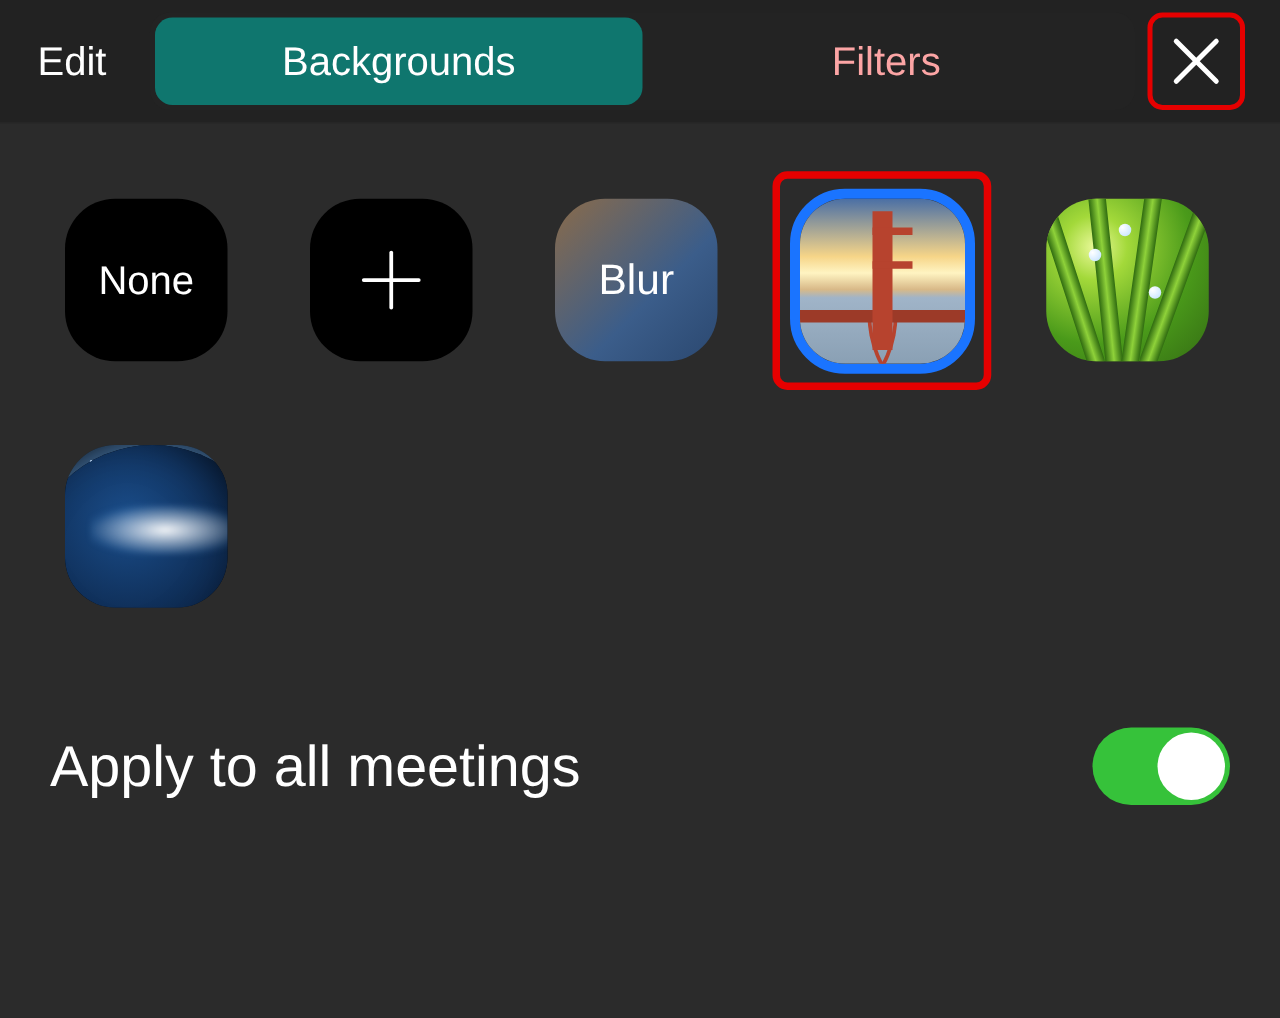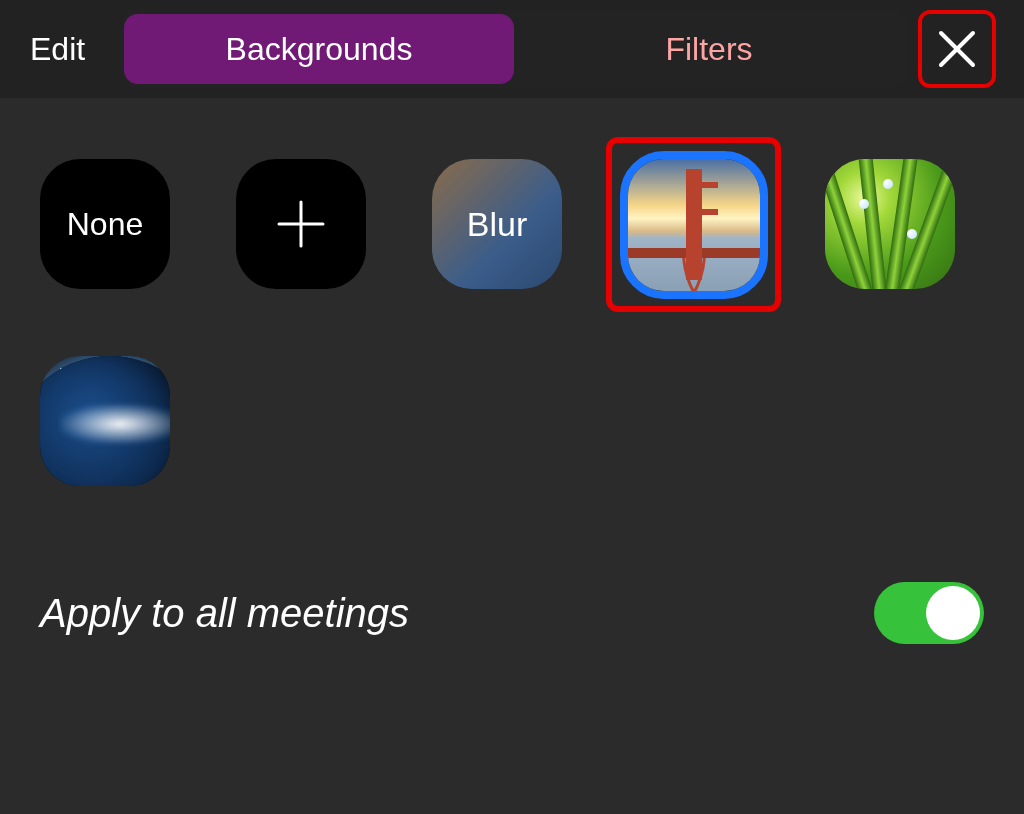--- a/index.html
+++ b/index.html
@@ -39,38 +39,38 @@
     flex: 1;
     display: flex;
     align-items: center;
     justify-content: center;
     font-size: 32px;
     color: #fca5a5;
     border-radius: 14px;
     cursor: pointer;
   }
   .seg-item.active {
-    background: #701a75;
+    background: #0f766e;
     color: #ffffff;
   }
   .close-btn {
     width: 78px;
     height: 78px;
     border: 4px solid #e60000;
     border-radius: 12px;
     display: flex;
     align-items: center;
     justify-content: center;
     cursor: pointer;
     background: transparent;
   }
   .close-btn svg { width: 44px; height: 44px; stroke: #fff; stroke-width: 4; }
 
   .grid {
-    padding: 60px 40px 30px 40px;
+    padding: 60px 40px 30px 52px;
     display: flex;
     flex-wrap: wrap;
     gap: 66px 66px;
   }
   .tile {
     width: 130px;
     height: 130px;
     border-radius: 40px;
     display: flex;
     align-items: center;
@@ -156,23 +156,22 @@
   .settings {
     padding: 40px 40px 0 40px;
   }
   .setting-row {
     display: flex;
     align-items: center;
     justify-content: space-between;
     padding: 26px 0;
   }
   .setting-label {
-    font-size: 40px;
+    font-size: 46px;
     color: #fff;
-    font-style: italic;
   }
   .toggle {
     width: 110px;
     height: 62px;
     border-radius: 40px;
     background: #36c23a;
     position: relative;
     cursor: pointer;
   }
   .toggle .knob {

